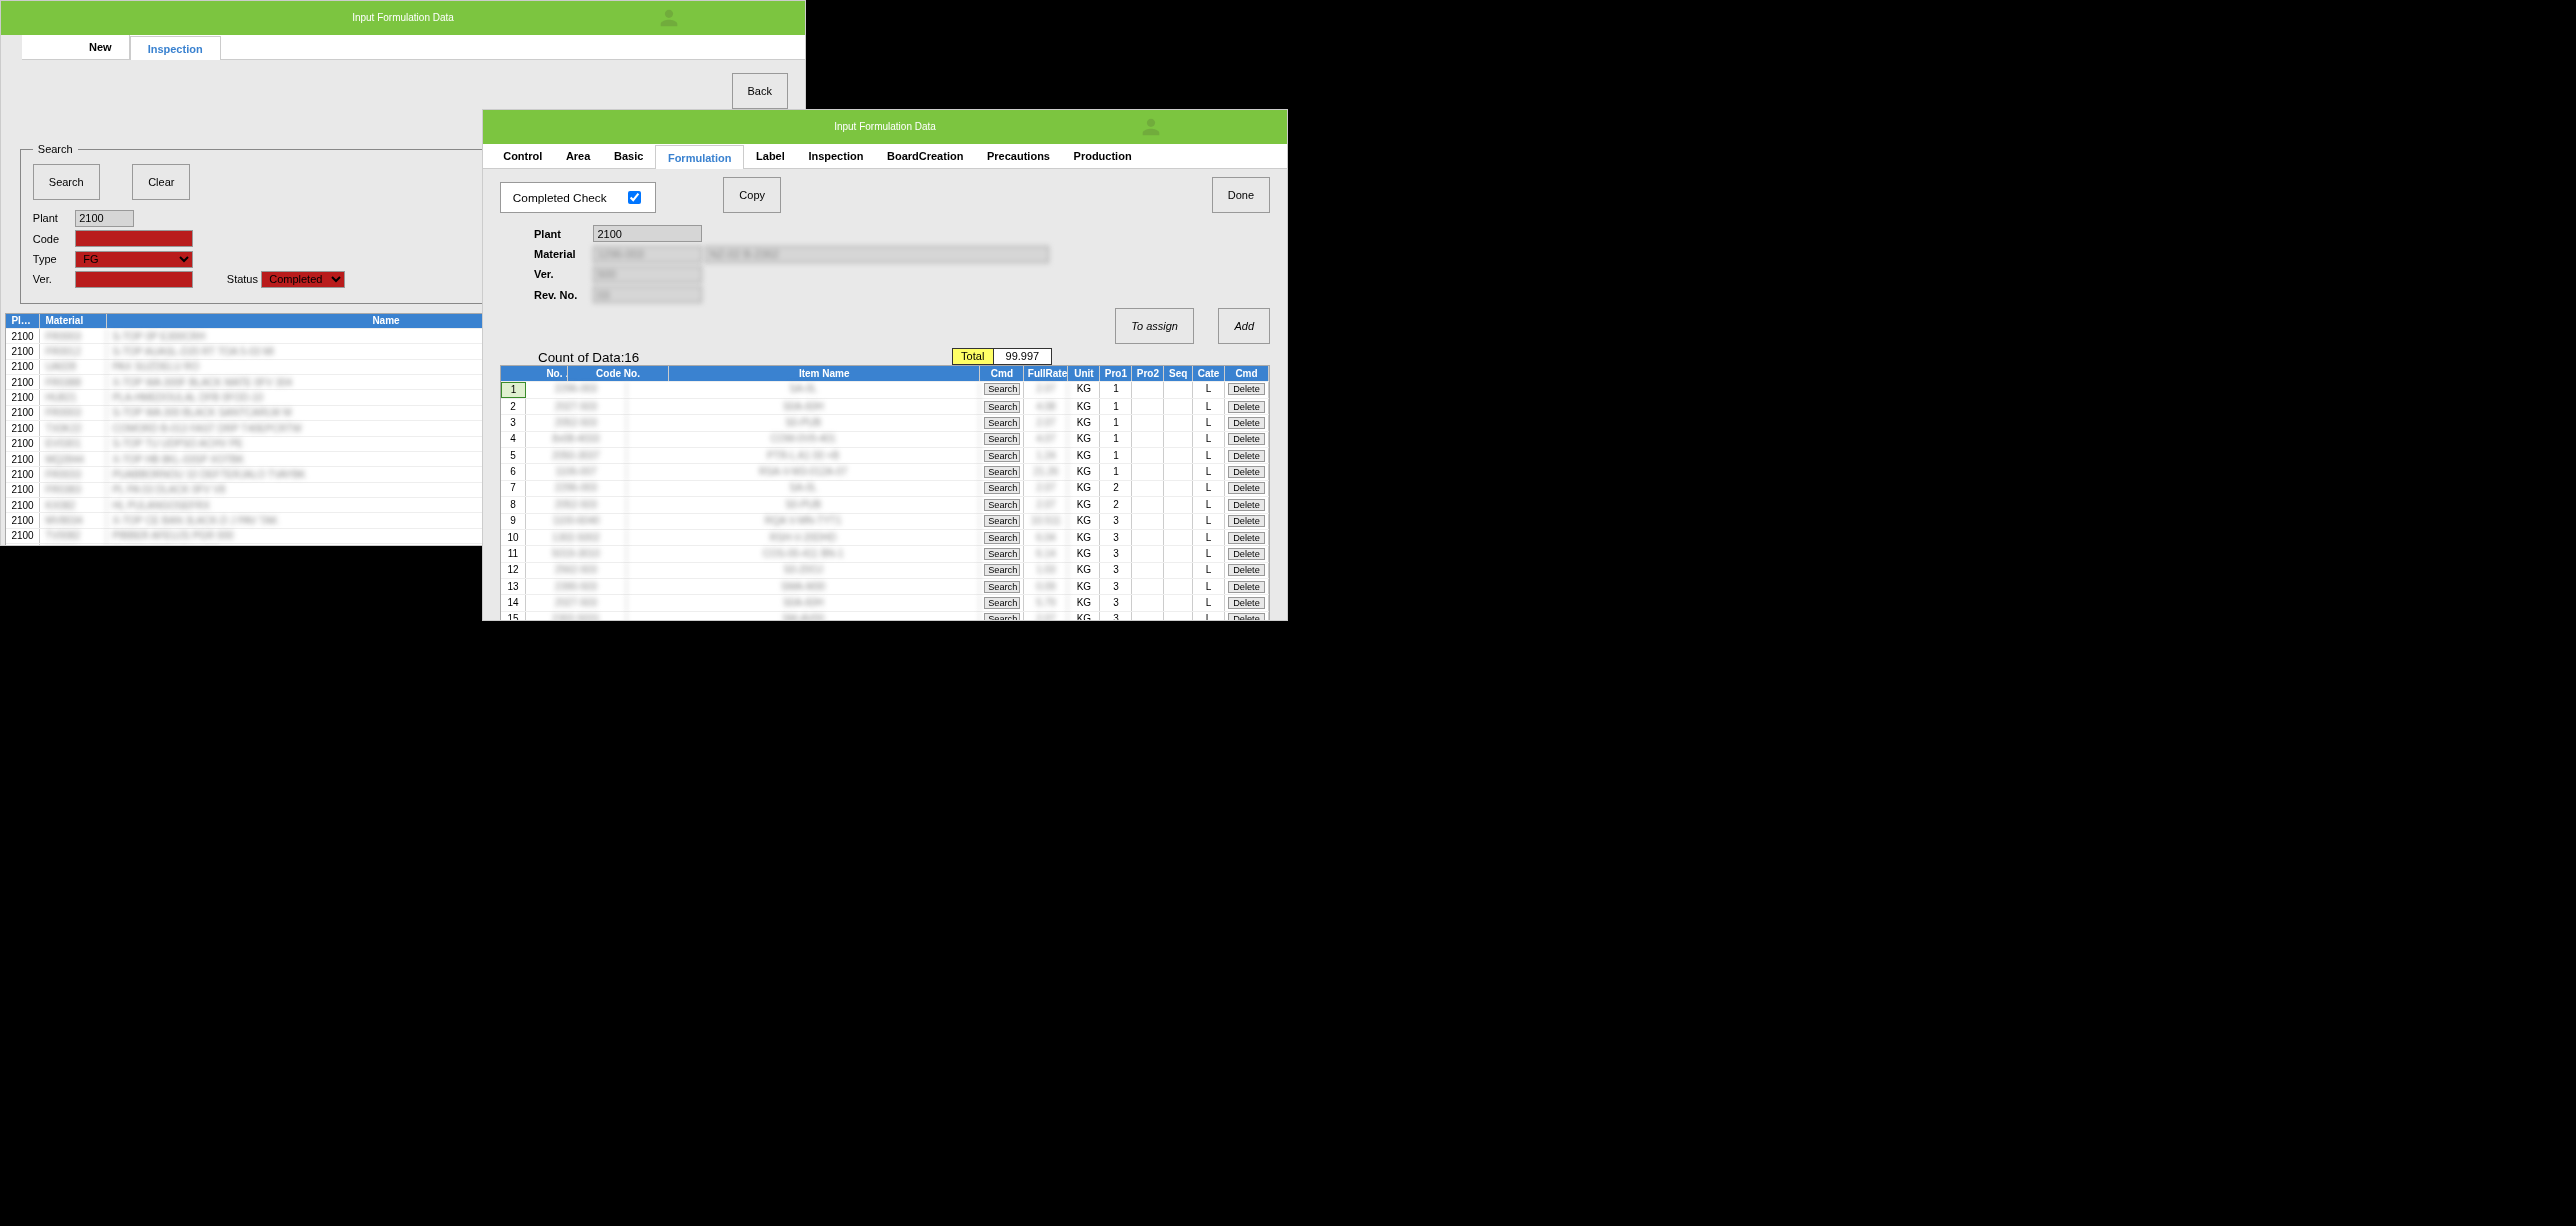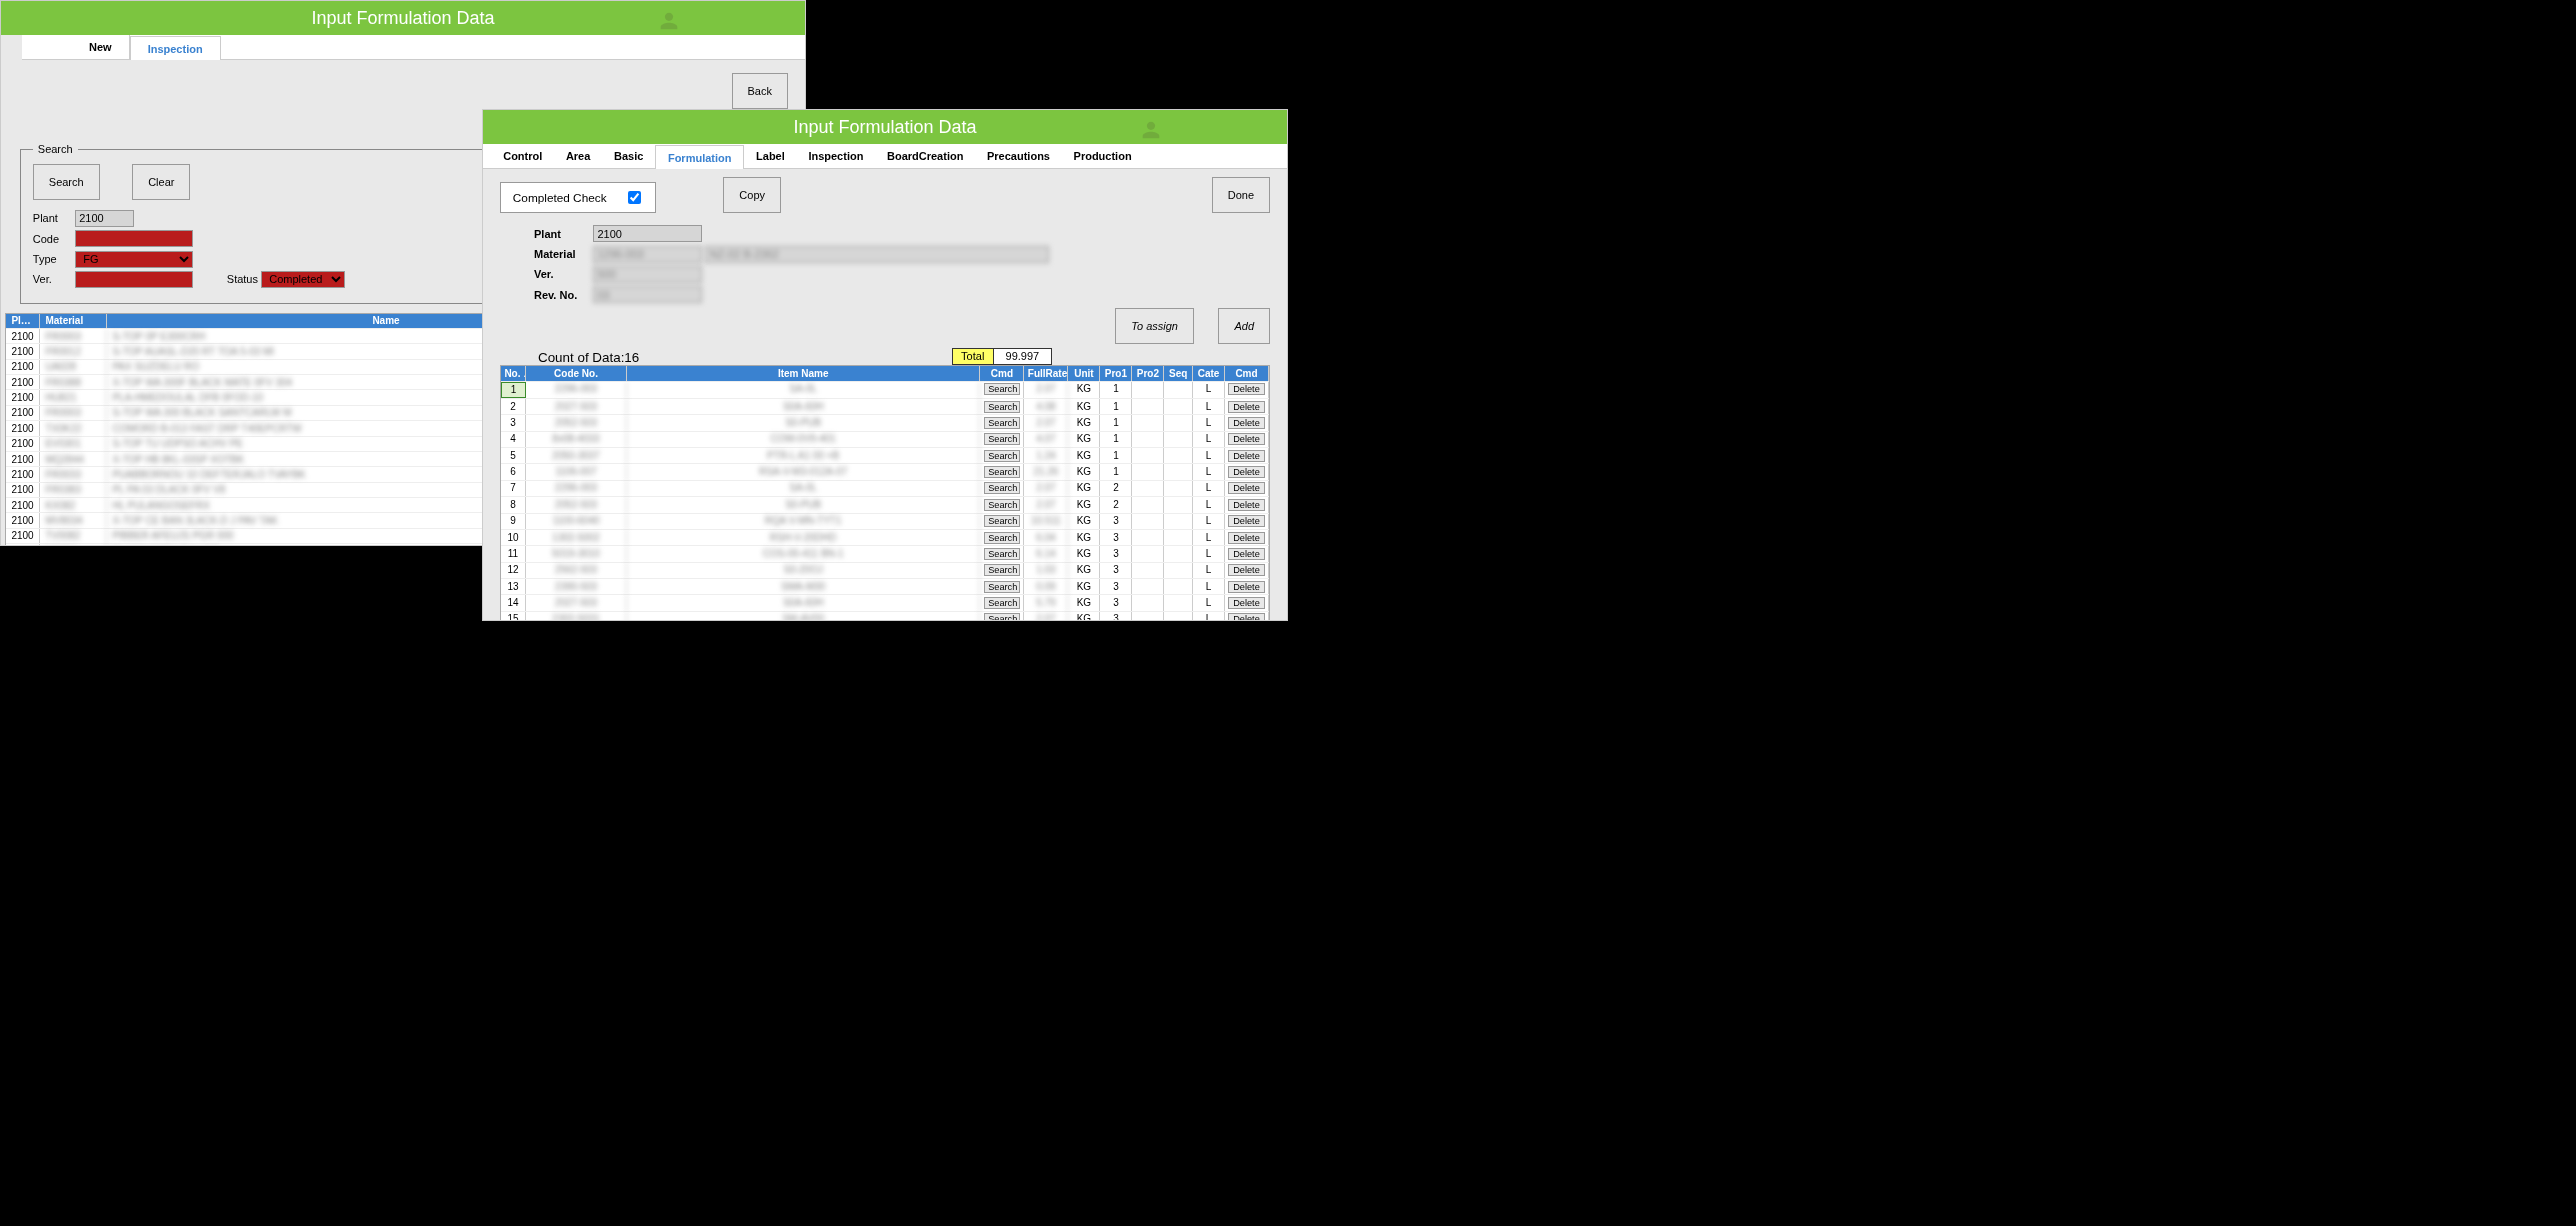--- a/index.html
+++ b/index.html
@@ -2,21 +2,21 @@
 <html style="font-size:13.4px"><head>
 <meta charset="utf-8">
 <style>
   * { box-sizing: border-box; font-family: Arial, sans-serif; }
   body { margin: 0; background: #000; width: 2576px; height: 1226px; position: relative; }
 
   .window { position: absolute; background: #e9e9e9; border: 0.8px solid #ccc; overflow: hidden; }
   .win1 { left: 0; top: 0; width: 806px; height: 546px; }
   .win2 { left: 482px; top: 109px; width: 806px; height: 512px; }
 
-  .titlebar { background: #7cc540; color: #fff; height: 34px; line-height: 34px; text-align: center; font-size: 18px; position: relative; }
+  .titlebar { background: #7cc540; color: #fff; height: 34px; line-height: 34px; text-align: center; font-size: 10px; position: relative; }
   .titlebar .user-icon { position: absolute; right: 126px; top: 6.7px; width: 20px; height: 20px; }
   .user-icon svg { width: 100%; height: 100%; fill: #6a9d3a; opacity: .6; }
 
   .tabstrip { background: #fff; height: 25px; border-bottom: 0.8px solid #ccc; display: flex; padding-left: 50px; margin-left: 21px; }
   .tab { padding: 0 17px; line-height: 25px; font-size: 11px; font-weight: bold; border-right: 0.8px solid #ccc; cursor: pointer; }
   .tab.active { color: #3a82d0; background: #fff; border-top: 1.7px solid #ccc; border-left: 0.8px solid #ccc; border-right: 0.8px solid #ccc; position: relative; top: 0.8px; }
   .tabstrip2 { background: #fff; height: 25px; border-bottom: 0.8px solid #ccc; display: flex; padding-left: 8.4px; }
   .tab2 { padding: 0 11.8px; line-height: 25px; font-size: 11px; font-weight: bold; cursor: pointer; }
   .tab2.active { color: #3a82d0; background: #fff; border: 0.8px solid #ccc; border-bottom: none; position: relative; top: 0.8px; }
 
@@ -45,21 +45,21 @@
   .c-ver  { width: 46px; flex: 0 0 46px; text-align: center;}
   .c-type { width: 29px; flex: 0 0 29px; }
 
   
   .checkcomplete { border: 0.8px solid #999; background: #fff; padding: 5px 11.8px; display: inline-flex; align-items: center; font-size: 11.8px; gap: 17px; }
   .summary { display: flex; align-items: flex-end; justify-content: space-between; margin-top: 25px; }
   .totalbox { display:flex; font-size:11px; }
   .totalbox .tl { background:#ffff66; border:0.8px solid #333; padding:1.7px 8.4px; }
   .totalbox .tv { background:#fff; border:0.8px solid #333; border-left:none; padding:1.7px 11.8px; text-align:right; }
 
-  .grid2head { background:#3a82d0; color:#fff; display:flex; font-size:10px; font-weight:bold; }
+  .grid2head { background:#3a82d0; color:#fff; display:flex; font-size:10px; font-weight:bold;padding-left:42px; }
   .grid2head div, .grid2row div { padding:1.7px 3.4px; border-right:0.8px solid #ccc; text-align:center; white-space:nowrap; overflow:hidden; }
   .grid2row { display:flex; border-top:0.8px solid #eee; font-size:10px; background:#fff; }
   .g-no  { width:25px; flex:0 0 25px; text-align:right; }
   .g-code{ width:101px; flex:0 0 101px; text-align:left; }
   .g-item{ flex:1 1 auto; text-align:left; }
   .g-cmd { width:44px; flex:0 0 44px; }
   .g-rate{ width:44px; flex:0 0 44px; text-align:right; }
   .g-unit{ width:32px; flex:0 0 32px; }
   .g-pro1{ width:32px; flex:0 0 32px; }
   .g-pro2{ width:32px; flex:0 0 32px; }

